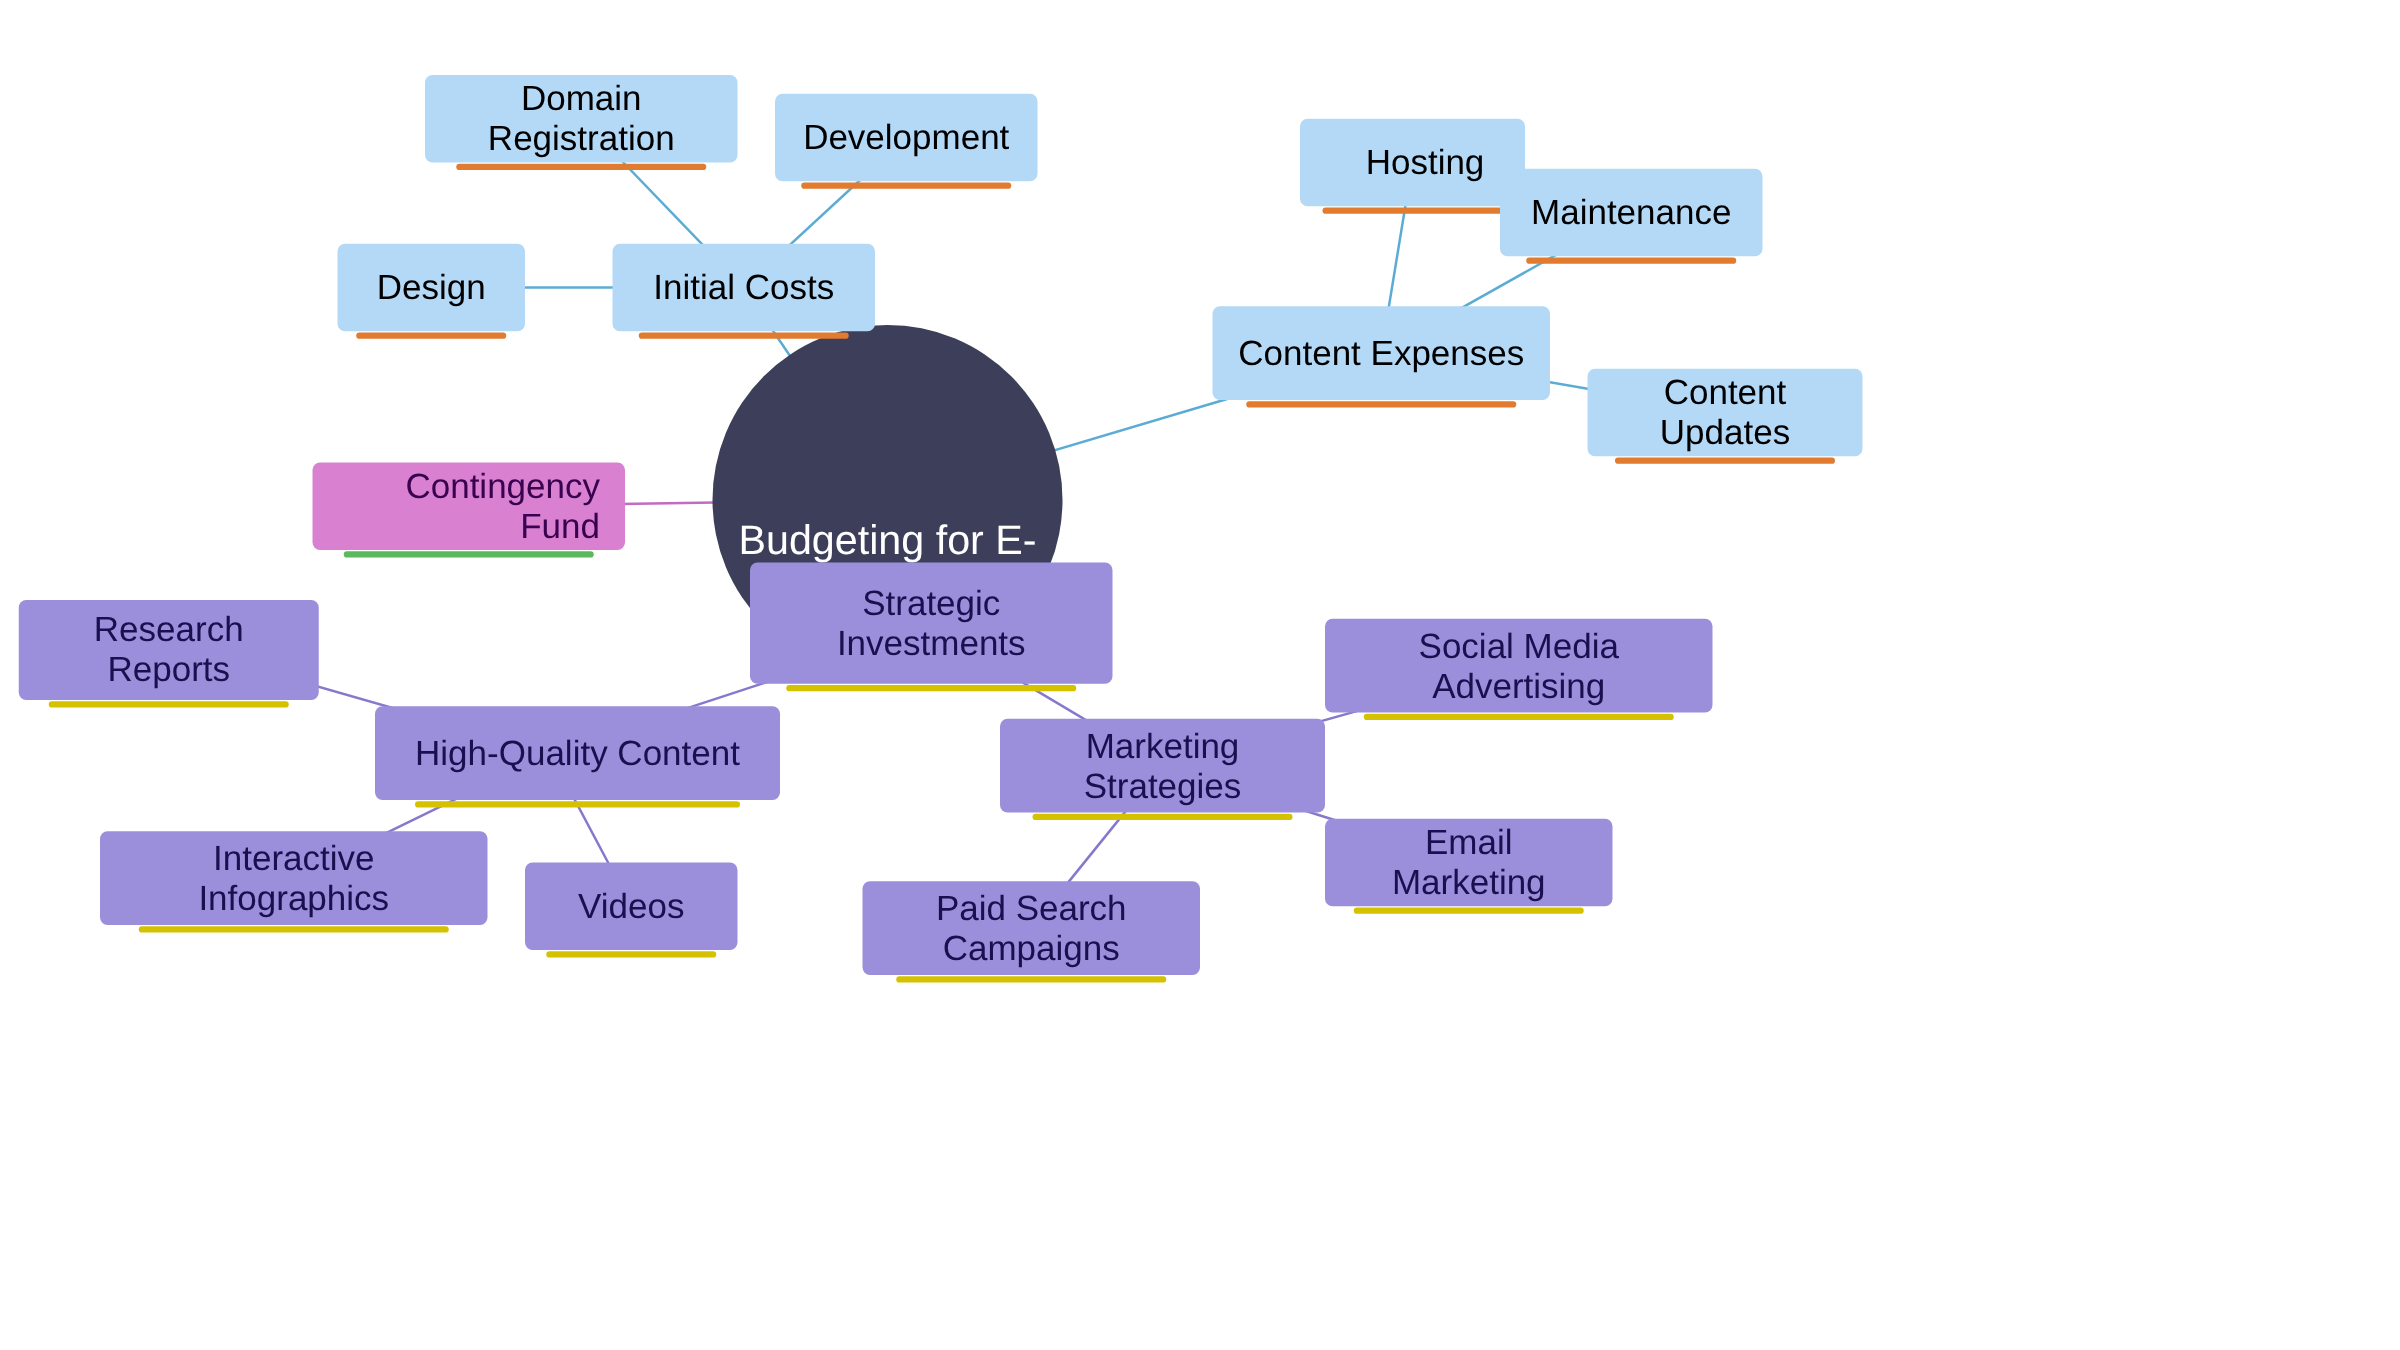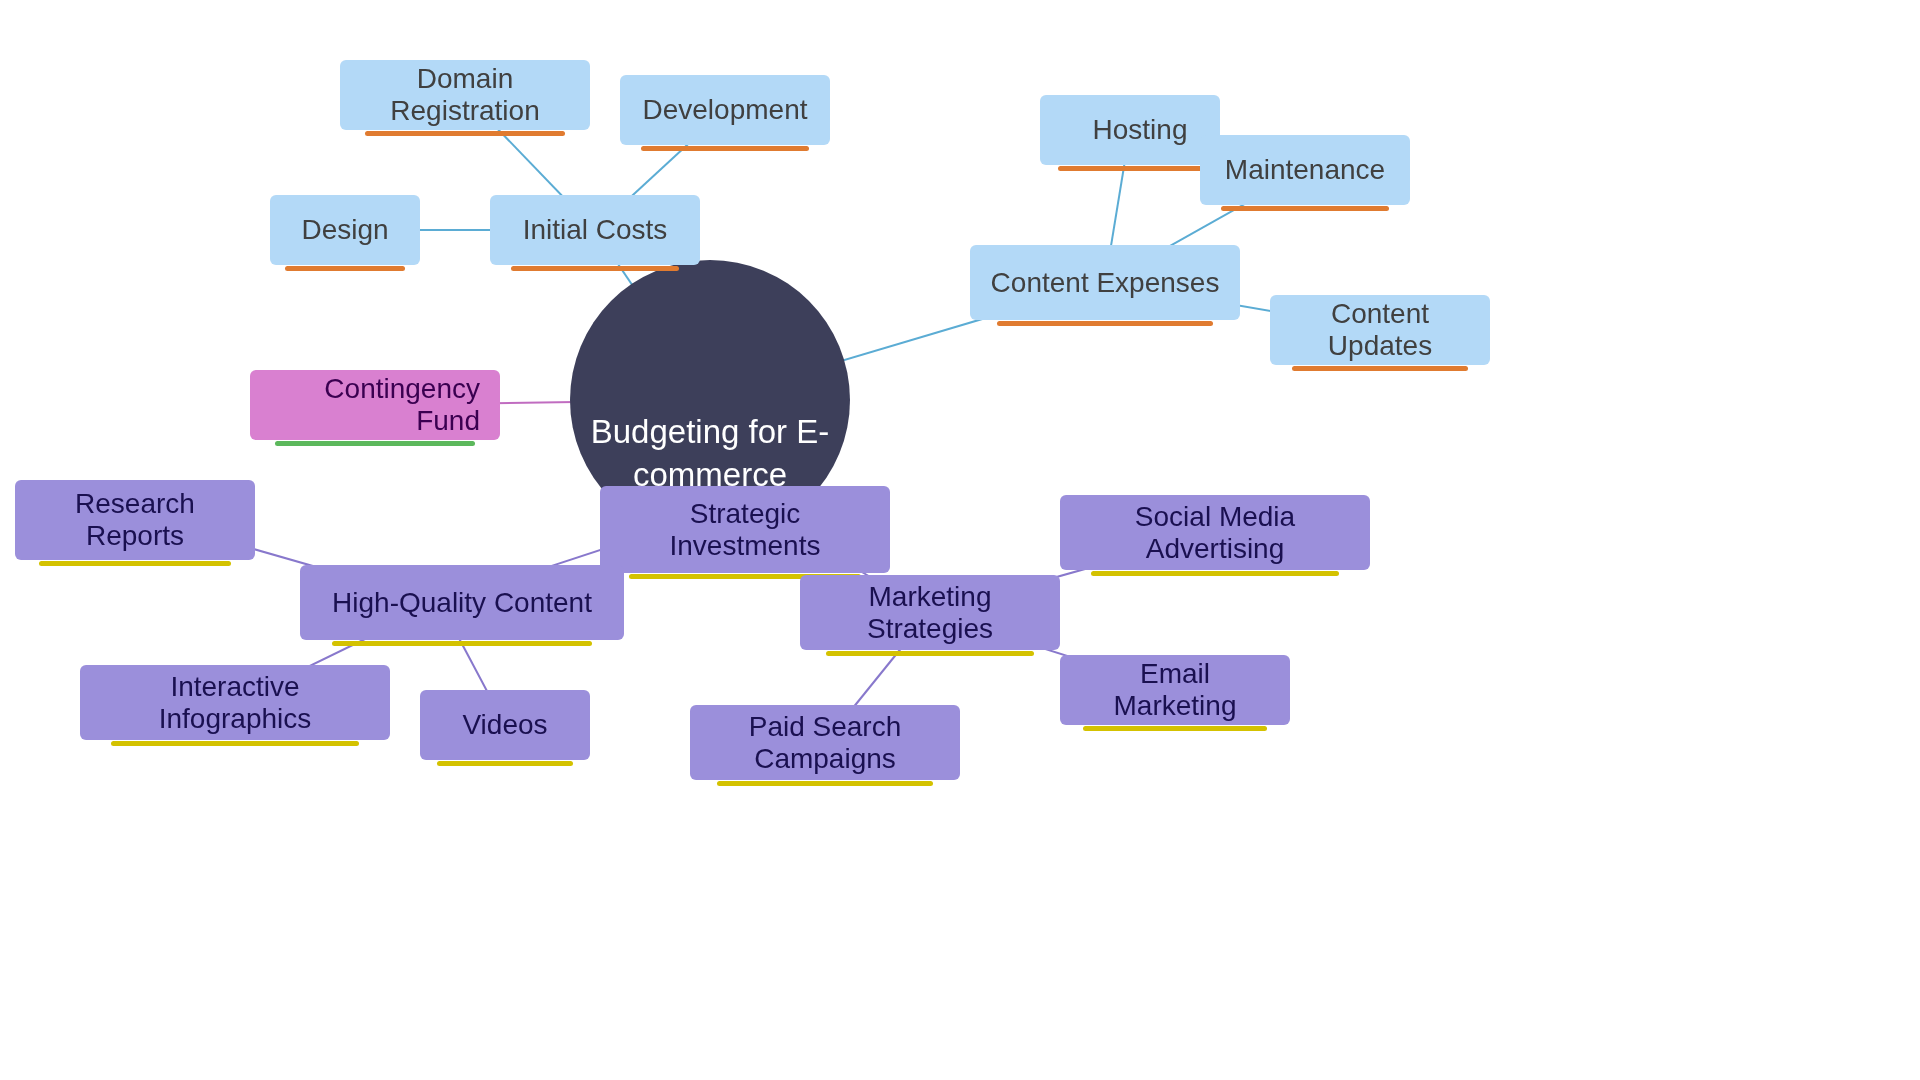--- a/index.html
+++ b/index.html
@@ -51,21 +51,21 @@
       text-align: center;
       font-size: 33px;
       font-weight: 400;
       width: 280px;
       height: 280px;
       cursor: pointer;
     }
     
     .node-blue {
       background: #b3d9f7;
-      color: #404040;
+      color: #000000;
       border: none;
     }
     .node-blue::after {
       background: #e07b30;
     }
     
     .node-purple {
       background: #9b8fdb;
       color: #1a1050;
       border: none;
@@ -132,21 +132,21 @@
   </div>
 <div class="node node-blue" style="left: 1200px; top: 135px; width: 210px; height: 70px;">
     <span>Maintenance</span>
   </div>
 <div class="node node-blue" style="left: 1270px; top: 295px; width: 220px; height: 70px;">
     <span>Content Updates</span>
   </div>
 <div class="node node-pink" style="left: 250px; top: 370px; width: 250px; height: 70px; text-align: right;">
     <span>Contingency Fund</span>
   </div>
-<div class="node node-purple" style="left: 600px; top: 486px; width: 290px; height: 87px;">
+<div class="node node-purple" style="left: 600px; top: 450px; width: 290px; height: 97px;">
     <span>Strategic Investments</span>
   </div>
 <div class="node node-purple" style="left: 300px; top: 565px; width: 324px; height: 75px;">
     <span>High-Quality Content</span>
   </div>
 <div class="node node-purple" style="left: 15px; top: 480px; width: 240px; height: 80px;">
     <span>Research Reports</span>
   </div>
 <div class="node node-purple" style="left: 80px; top: 665px; width: 310px; height: 75px;">
     <span>Interactive Infographics</span>

